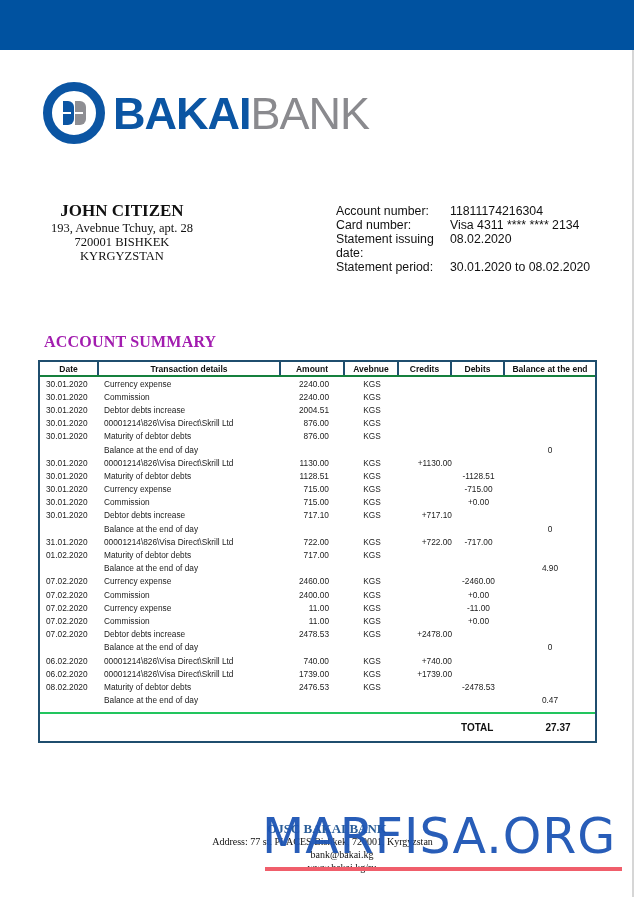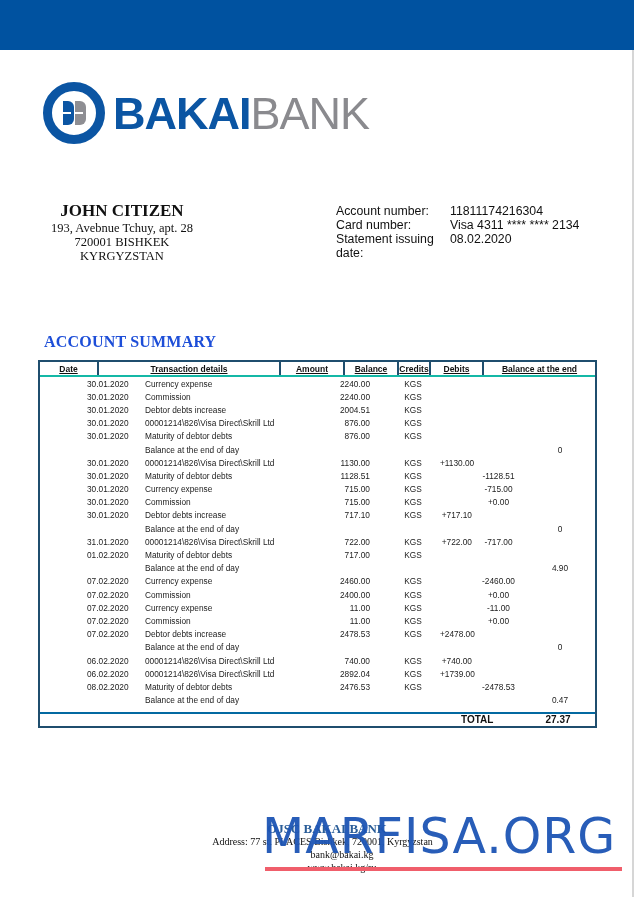--- a/index.html
+++ b/index.html
@@ -18,45 +18,45 @@
     .logo-text { margin-left: 8px; font-size: 45px; line-height: 1; letter-spacing: -1px; }
     .logo-text .bold { font-weight: bold; color: #0b55a3; }
     .logo-text .light { color: #8a8a8e; font-weight: normal; }
 
     .customer { position: absolute; left: 51px; top: 202px; font-family: "Liberation Serif", serif; font-size: 12.5px; line-height: 14px; text-align: center; }
     .customer .name { font-size: 17px; font-weight: bold; line-height: 18px; margin-bottom: 1px; }
     .acct { position: absolute; left: 336px; top: 204px; font-family: Liberation Sans, sans-serif; font-size: 12.3px; line-height: 14px; }
     .acct .row { display: flex; }
     .acct .lbl { width: 114px; }
 
-    .section-title { position: absolute; left: 44px; top: 333px; font-family: "Liberation Serif", serif; font-weight: bold; font-size: 16px; color: #1d4ed8; letter-spacing: 0.2px; }
+    .section-title { position: absolute; left: 44px; top: 333px; font-family: "Liberation Serif", serif; font-weight: bold; font-size: 16px; color: #a21caf; letter-spacing: 0.2px; }
 
     .tbl { position: absolute; left: 38px; top: 360px; width: 559px; border: 2px solid #1f4e6e; }
-    .thead { display: flex; height: 15px; border-bottom: 2px solid #14b8a6; font-size: 8.5px; font-weight: bold; text-decoration: underline; }
+    .thead { display: flex; height: 15px; border-bottom: 2px solid #15803d; font-size: 8.5px; font-weight: bold; }
     .thead > div { display: flex; align-items: center; justify-content: center; border-right: 2px solid #1f4e6e; }
     .thead > div:last-child { border-right: none; }
     .c-date { width: 59px; }
     .c-det { width: 182px; }
     .c-amt { width: 64px; }
     .c-cur { width: 54px; }
-    .c-cr { width: 32px; }
+    .c-cr { width: 53px; }
     .c-db { width: 53px; }
     .c-bal { flex: 1; }
     .tbody { font-size: 8.3px; color: #222; }
-    .trow { display: flex; height: 13.2px; align-items: center; margin-left: 41px; }
+    .trow { display: flex; height: 13.2px; align-items: center; }
     .trow > div { white-space: nowrap; }
     .tbody .c-date { padding-left: 6px; }
     .tbody .c-det { padding-left: 5px; }
     .tbody .c-amt { text-align: right; padding-right: 16px; }
     .tbody .c-cur { text-align: center; }
     .tbody .c-cr { text-align: right; }
     .tbody .c-db { text-align: center; }
     .tbody .c-bal { text-align: center; }
     .spacer-row { height: 5px; }
-    .tfoot { display: flex; height: 14px; border-top: 2px solid #0369a1; align-items: center; font-size: 10px; font-weight: bold; }
+    .tfoot { display: flex; height: 29px; border-top: 2px solid #22c55e; align-items: center; font-size: 10px; font-weight: bold; }
     .tfoot .tot-lbl { margin-left: 421px; width: 60px; }
     .tfoot .tot-val { flex: 1; text-align: center; }
 
     .footer { position: absolute; left: 0; top: 822px; width: 634px; font-family: "Liberation Serif", serif; font-size: 10px; line-height: 13px; text-align: center; }
     .footer .co { font-size: 13px; font-weight: bold; color: #2a5d98; margin-left: 20px; }
     .footer .addr { margin-left: 11px; }
     .footer .email, .footer .web { margin-left: 50px; }
 
     .watermark { position: absolute; left: 262px; top: 812px; font-family: "DejaVu Sans", sans-serif; font-size: 49px; font-weight: normal; color: #1d55b5; letter-spacing: 1px; line-height: 1; opacity: 0.95; }
     .watermark-line { position: absolute; left: 265px; top: 867px; width: 357px; height: 4px; background: #f05e6b; }
@@ -90,30 +90,34 @@
     <span>11811174216304</span>
   </div>
   <div class="row">
     <span class="lbl">Card number:</span>
     <span>Visa 4311 **** **** 2134</span>
   </div>
   <div class="row">
     <span class="lbl">Statement issuing date:</span>
     <span>08.02.2020</span>
   </div>
+  <div class="row">
+    <span class="lbl">Statement period:</span>
+    <span>30.01.2020 to 08.02.2020</span>
+  </div>
 </div>
 
 <div class="section-title">ACCOUNT SUMMARY</div>
 
 <div class="tbl">
   <div class="thead">
     <div class="c-date">Date</div>
     <div class="c-det">Transaction details</div>
     <div class="c-amt">Amount</div>
-    <div class="c-cur">Balance</div>
+    <div class="c-cur">Avebnue</div>
     <div class="c-cr">Credits</div>
     <div class="c-db">Debits</div>
     <div class="c-bal">Balance at the end</div>
   </div>
   <div class="tbody" id="tbody">
       <div class="trow">
         <div class="c-date">30.01.2020</div>
         <div class="c-det">Currency expense</div>
         <div class="c-amt">2240.00</div>
         <div class="c-cur">KGS</div>
@@ -306,21 +310,21 @@
         <div class="c-det">00001214\826\Visa Direct\Skrill Ltd</div>
         <div class="c-amt">740.00</div>
         <div class="c-cur">KGS</div>
         <div class="c-cr">+740.00</div>
         <div class="c-db"></div>
         <div class="c-bal"></div>
       </div>
       <div class="trow">
         <div class="c-date">06.02.2020</div>
         <div class="c-det">00001214\826\Visa Direct\Skrill Ltd</div>
-        <div class="c-amt">2892.04</div>
+        <div class="c-amt">1739.00</div>
         <div class="c-cur">KGS</div>
         <div class="c-cr">+1739.00</div>
         <div class="c-db"></div>
         <div class="c-bal"></div>
       </div>
       <div class="trow">
         <div class="c-date">08.02.2020</div>
         <div class="c-det">Maturity of debtor debts</div>
         <div class="c-amt">2476.53</div>
         <div class="c-cur">KGS</div>

